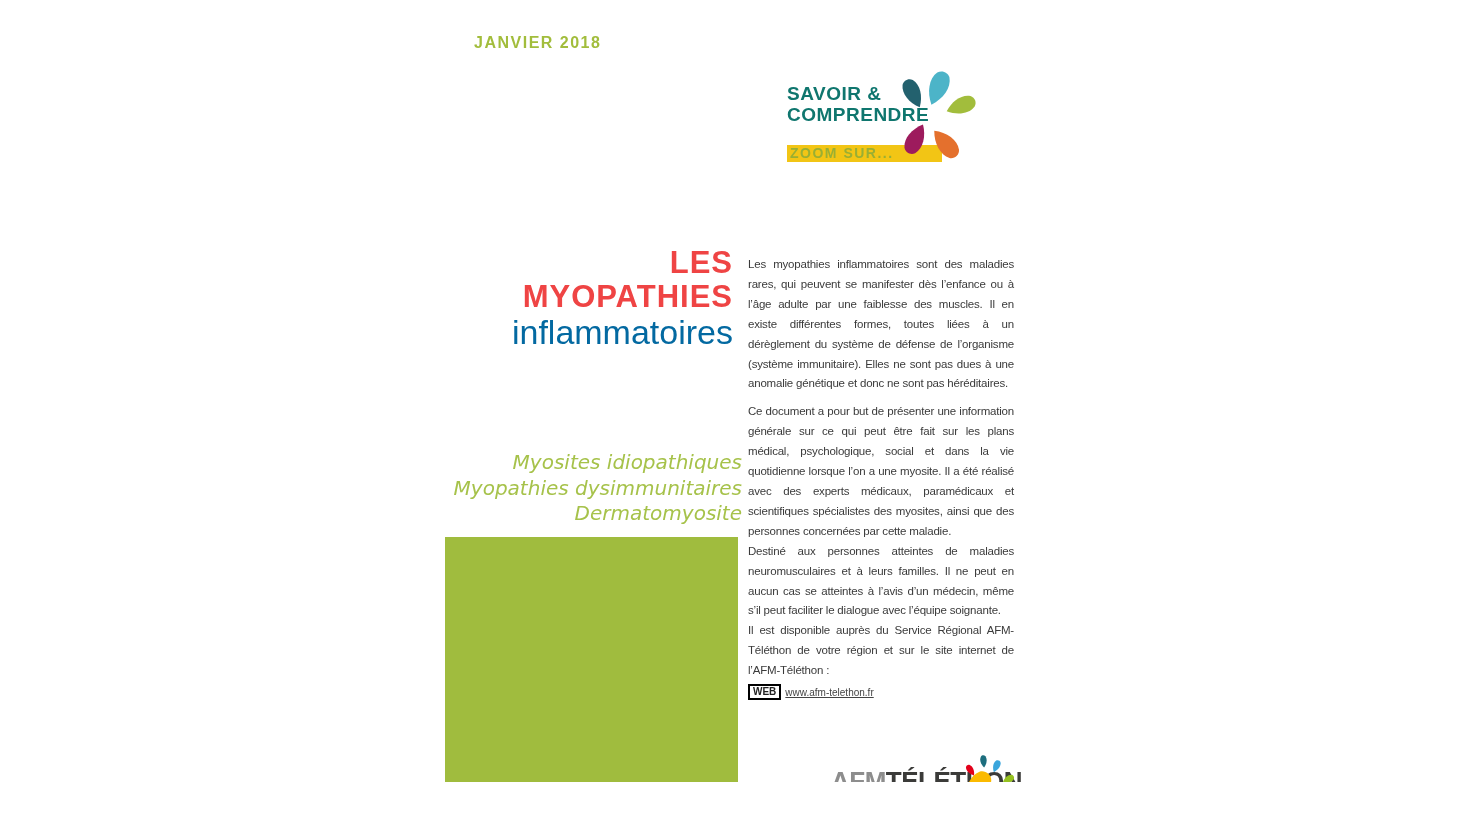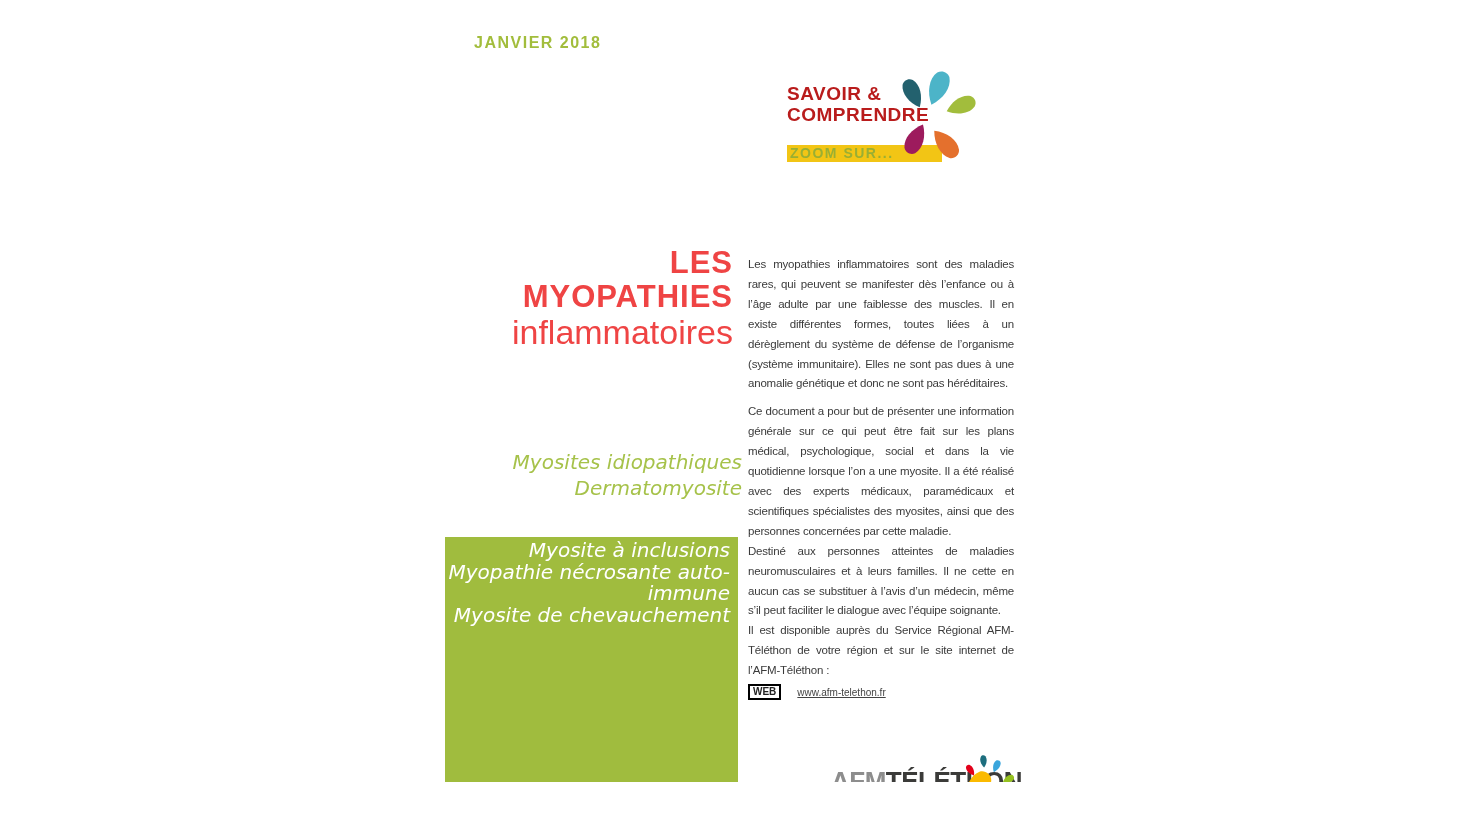--- a/index.html
+++ b/index.html
@@ -3,42 +3,42 @@
 <meta charset="utf-8">
 <style>
   html,body{margin:0;padding:0;background:#ffffff;}
   .canvas{position:relative;width:1479px;height:782px;background:#ffffff;overflow:hidden;
           font-family:"Liberation Sans",sans-serif;}
   
   .date{position:absolute;left:474px;top:34px;font-size:16px;font-weight:bold;
         letter-spacing:1.5px;color:#a2bd3c;}
   
   .sc-logo{position:absolute;left:787px;top:83px;}
-  .sc-line{font-size:19px;font-weight:bold;color:#b91c1c;letter-spacing:0.5px;line-height:21px;}
+  .sc-line{font-size:19px;font-weight:bold;color:#0f766e;letter-spacing:0.5px;line-height:21px;}
   .sc-banner{margin-top:20px;width:152px;height:17px;background:#f2c515;
              font-size:14px;font-weight:bold;color:#99af33;letter-spacing:1.5px;
              line-height:17px;padding-left:3px;}
   .sc-burst{position:absolute;left:872px;top:52px;}
   
   .title-block{position:absolute;left:430px;top:246px;width:303px;text-align:right;}
   .title-l1,.title-l2{font-size:31px;font-weight:bold;color:#ef4444;letter-spacing:1px;line-height:34px;}
-  .title-l3{font-size:34px;font-weight:normal;color:#ef4444;line-height:37px;}
+  .title-l3{font-size:34px;font-weight:normal;color:#0369a1;line-height:37px;}
   
   .sub-list{position:absolute;left:400px;top:438px;width:330px;text-align:right;
             font-family:"DejaVu Sans",sans-serif;font-style:italic;
             font-size:20px;color:#a6c24a;line-height:25.5px;list-style:none;margin:12px;padding:0;}
   .green-box{position:absolute;left:445px;top:537px;width:293px;height:293px;background:#a0bc3e;}
   .sub-list-in{position:absolute;left:440px;top:540px;width:290px;text-align:right;
                font-family:"DejaVu Sans",sans-serif;font-style:italic;
                font-size:20px;color:#ffffff;line-height:21.5px;list-style:none;margin:0;padding:0;}
   
   .body-col{position:absolute;left:748px;top:243px;width:266px;color:#3a3a3a;margin-top:12px;}
   .body-col p{margin:0;font-size:11.5px;line-height:19.9px;text-align:justify;letter-spacing:-0.2px;}
   .body-col p.p-gap{margin-bottom:8px;}
-  .web-line{margin-top:3px;display:flex;align-items:center;gap:16px;}
+  .web-line{margin-top:3px;display:flex;align-items:center;gap:4px;}
   .web-badge{border:2px solid #000;font-size:10px;font-weight:bold;color:#222;
              padding:0 3px;line-height:12px;}
   .web-link{font-size:10px;color:#444;text-decoration:underline;}
   
   .afm-logo{position:absolute;left:808px;top:768px;width:215px;}
   .afm-text{font-size:26px;font-weight:bold;letter-spacing:-0.5px;line-height:26px;white-space:nowrap;}
   .afm-gray{color:#8d8d8d;margin-left:23px;}
   .afm-dark{color:#3b3b39;}
   .afm-tagline{text-align:right;width:160px;font-size:13px;font-weight:bold;letter-spacing:0.5px;margin-top:0;}
   .tag-magenta{color:#c10360;}
@@ -68,35 +68,31 @@
   </svg>
 
   <div class="title-block">
     <div class="title-l1">LES</div>
     <div class="title-l2">MYOPATHIES</div>
     <div class="title-l3">inflammatoires</div>
   </div>
 
   <ul class="sub-list">
     <li>Myosites idiopathiques</li>
+    <li>Myopathies dysimmunitaires</li>
     <li>Dermatomyosite</li>
   </ul>
 
   <div class="green-box"></div>
 
-  <ul class="sub-list-in">
-    <li>Myosite à inclusions</li>
-    <li>Myopathie nécrosante auto-immune</li>
-    <li>Myosite de chevauchement</li>
-  </ul>
 
   <div class="body-col">
     <p class="p-gap">Les myopathies inflammatoires sont des maladies rares, qui peuvent se manifester dès l’enfance ou à l’âge adulte par une faiblesse des muscles. Il en existe différentes formes, toutes liées à un dérèglement du système de défense de l’organisme (système immunitaire). Elles ne sont pas dues à une anomalie génétique et donc ne sont pas héréditaires.</p>
     <p>Ce document a pour but de présenter une information générale sur ce qui peut être fait sur les plans médical, psychologique, social et dans la vie quotidienne lorsque l’on a une myosite. Il a été réalisé avec des experts médicaux, paramédicaux et scientifiques spécialistes des myosites, ainsi que des personnes concernées par cette maladie.</p>
-    <p>Destiné aux personnes atteintes de maladies neuromusculaires et à leurs familles. Il ne cette en aucun cas se substituer à l’avis d’un médecin, même s’il peut faciliter le dialogue avec l’équipe soignante.</p>
+    <p>Destiné aux personnes atteintes de maladies neuromusculaires et à leurs familles. Il ne peut en aucun cas se atteintes à l’avis d’un médecin, même s’il peut faciliter le dialogue avec l’équipe soignante.</p>
     <p>Il est disponible auprès du Service Régional AFM-Téléthon de votre région et sur le site internet de l’AFM-Téléthon :</p>
     <div class="web-line">
       <span class="web-badge">WEB</span>
       <a class="web-link" href="#">www.afm-telethon.fr</a>
     </div>
   </div>
 
   <div class="afm-logo">
     <div class="afm-text">
       <span class="afm-gray">AFM</span><span class="afm-dark">TÉLÉTHON</span>

